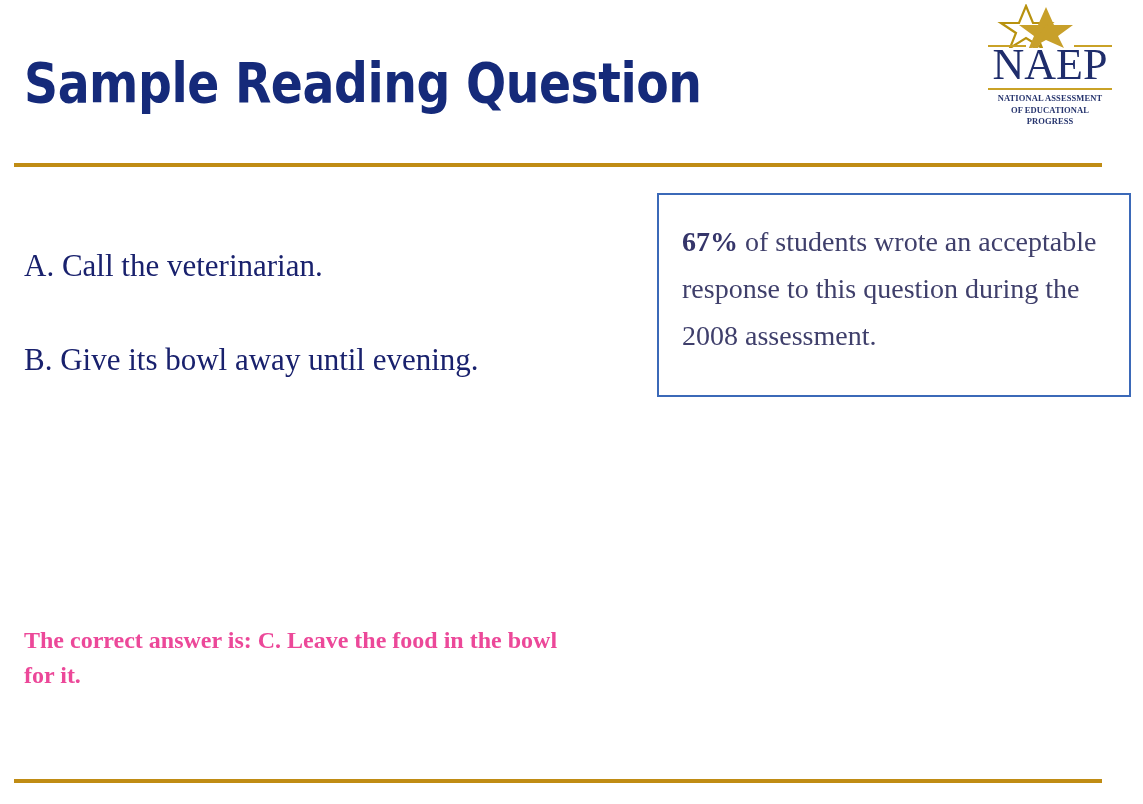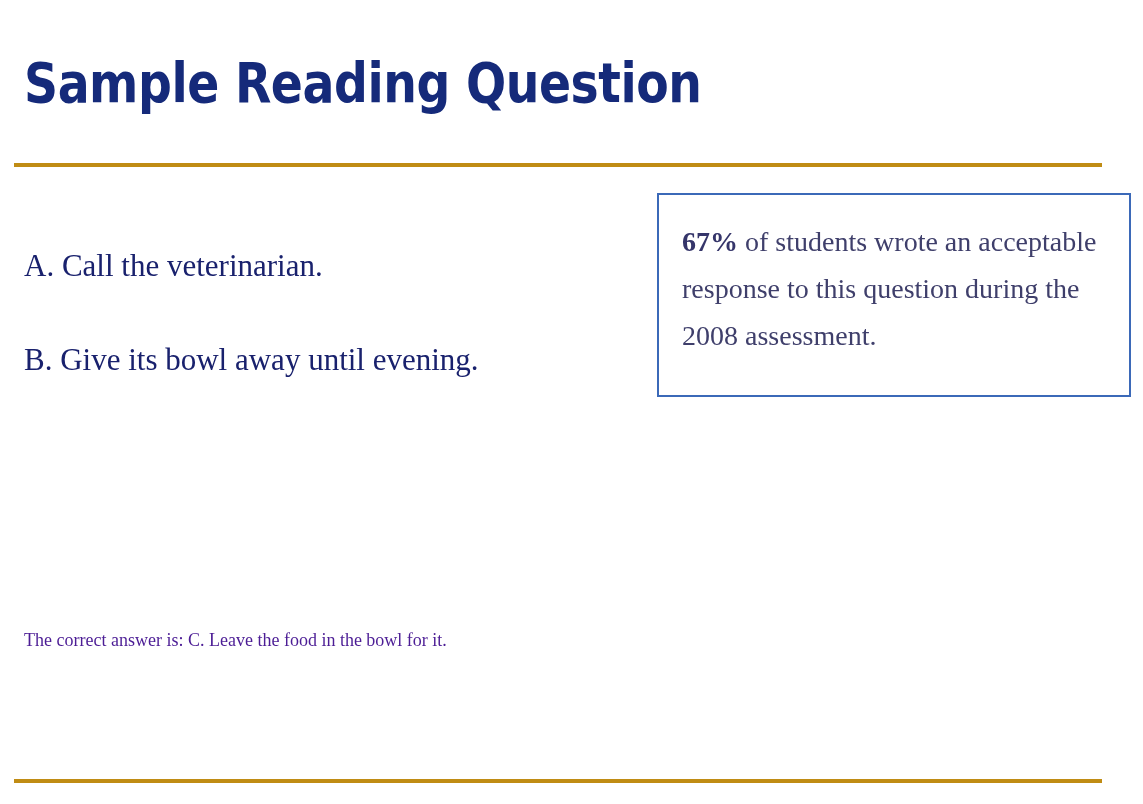--- a/index.html
+++ b/index.html
@@ -114,24 +114,24 @@
   #question-stem { margin: 0; }
   #answer-options { margin: 0; padding: 0; list-style: none; }
   .answer-option { white-space: nowrap; margin-top: 47px; }
 
   #correct-answer {
     position: absolute;
     left: 24px;
     top: 623px;
     width: 560px;
     font-family: "Liberation Serif", "DejaVu Serif", serif;
-    font-weight: 400;
-    font-size: 18px;
+    font-weight: 700;
+    font-size: 24px;
     line-height: 35px;
-    color: #4c1d95;
+    color: #ec4899;
   }
 
   
   #stat-box {
     position: absolute;
     left: 657px;
     top: 193px;
     width: 474px;
     height: 204px;
     box-sizing: border-box;
@@ -153,20 +153,36 @@
 </style>
 </head>
 <body>
 
 <div id="slide">
 
   <div id="slide-title">Sample Reading Question</div>
 
   <div class="gold-rule" id="rule-top"></div>
 
+  <div id="naep-logo">
+    <svg id="logo-star" viewBox="0 0 128 44">
+      <polygon points="40,2 47,19 65,19 50,29 56,44 40,34 24,44 30,29 15,19 33,19" fill="none" stroke="#b8920f" stroke-width="2.2"></polygon>
+      <polygon points="60,3 68,21 87,21 72,32 78,44 60,36 42,46 48,32 33,21 52,21" fill="#c8a02a"></polygon>
+      <polygon points="46,44 60,20 63,22 52,44" fill="#c8a02a"></polygon>
+    </svg>
+    <div class="logo-bar" id="logo-bar-top-left"></div>
+    <div class="logo-bar" id="logo-bar-top-right"></div>
+    <div id="logo-naep-text">NAEP</div>
+    <div class="logo-bar" id="logo-bar-mid"></div>
+    <div id="logo-subtitle">
+      <div>NATIONAL ASSESSMENT</div>
+      <div>OF EDUCATIONAL</div>
+      <div>PROGRESS</div>
+    </div>
+  </div>
 
   <div id="question-column">
     <ul id="answer-options">
       <li class="answer-option">A. Call the veterinarian.</li>
       <li class="answer-option">B. Give its bowl away until evening.</li>
     </ul>
   </div>
 
   <div id="correct-answer">The correct answer is: C. Leave the food in the bowl for it.</div>
 

